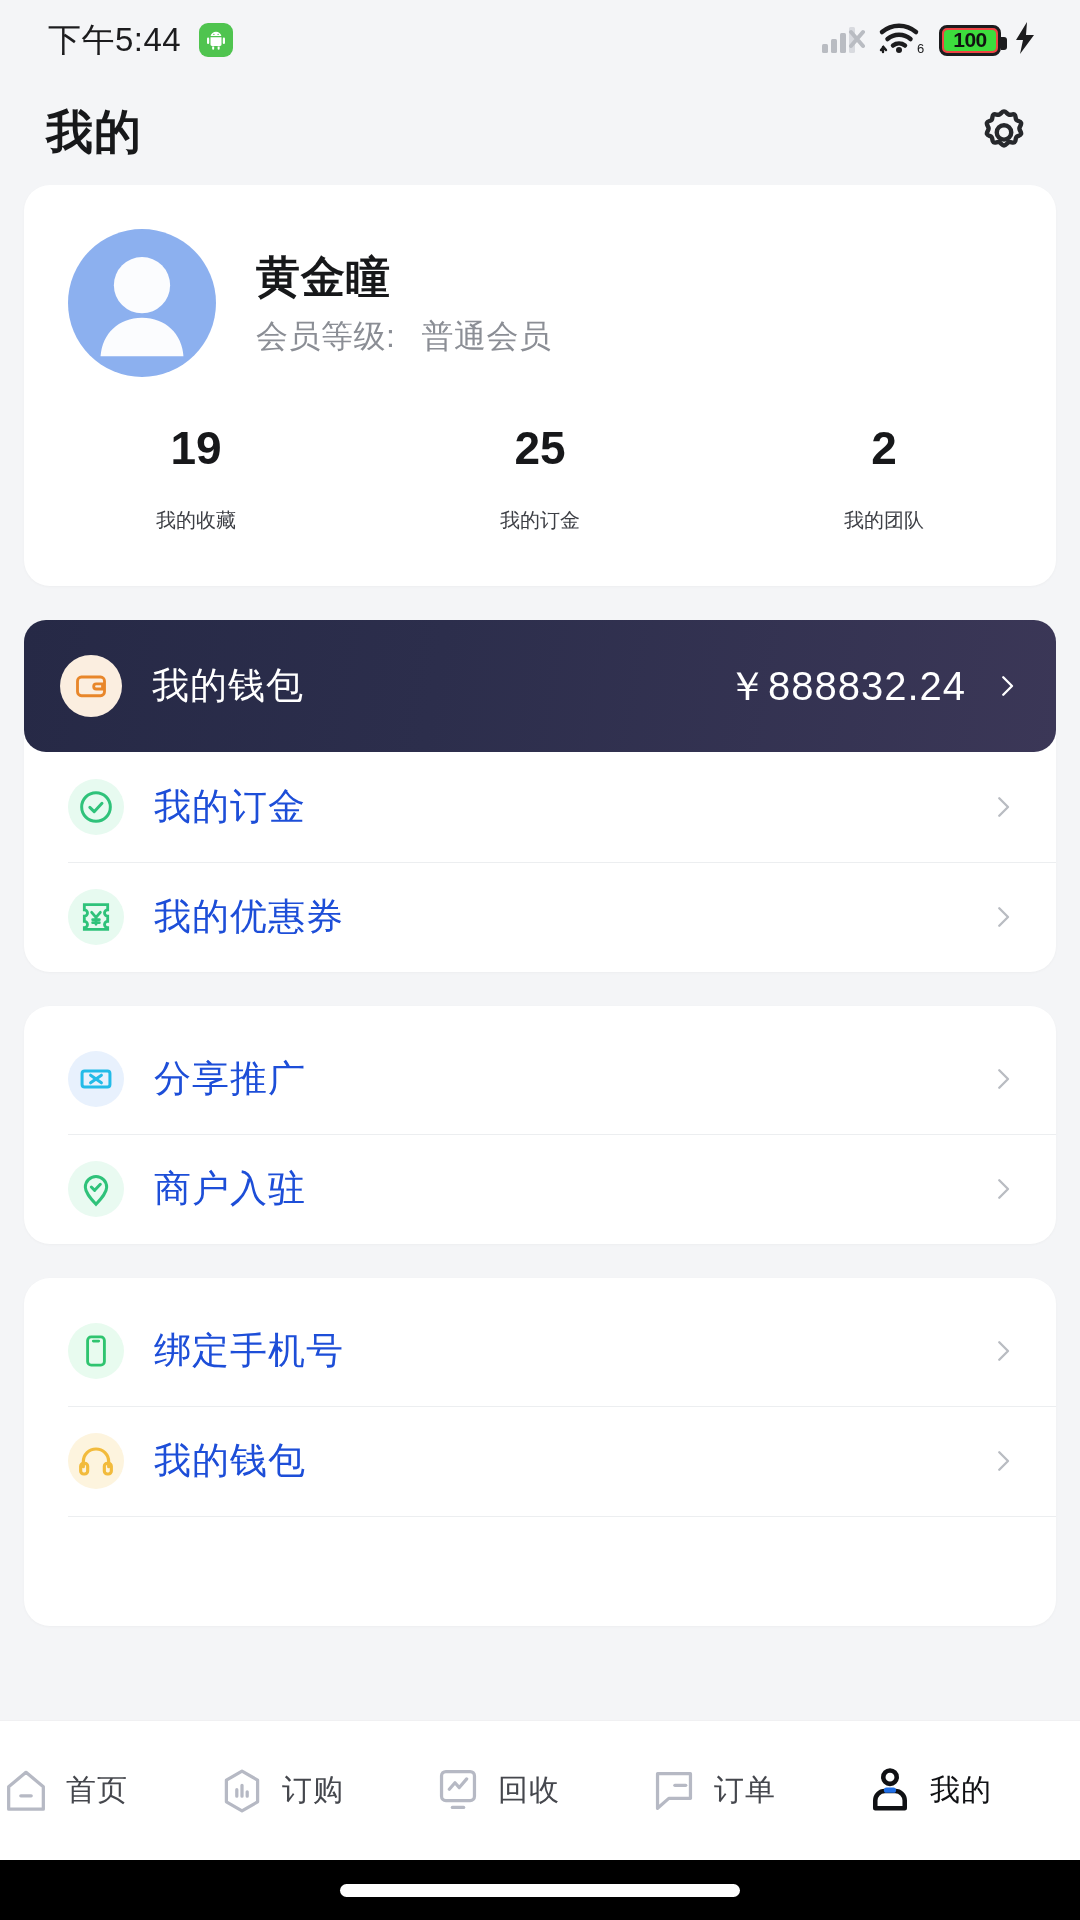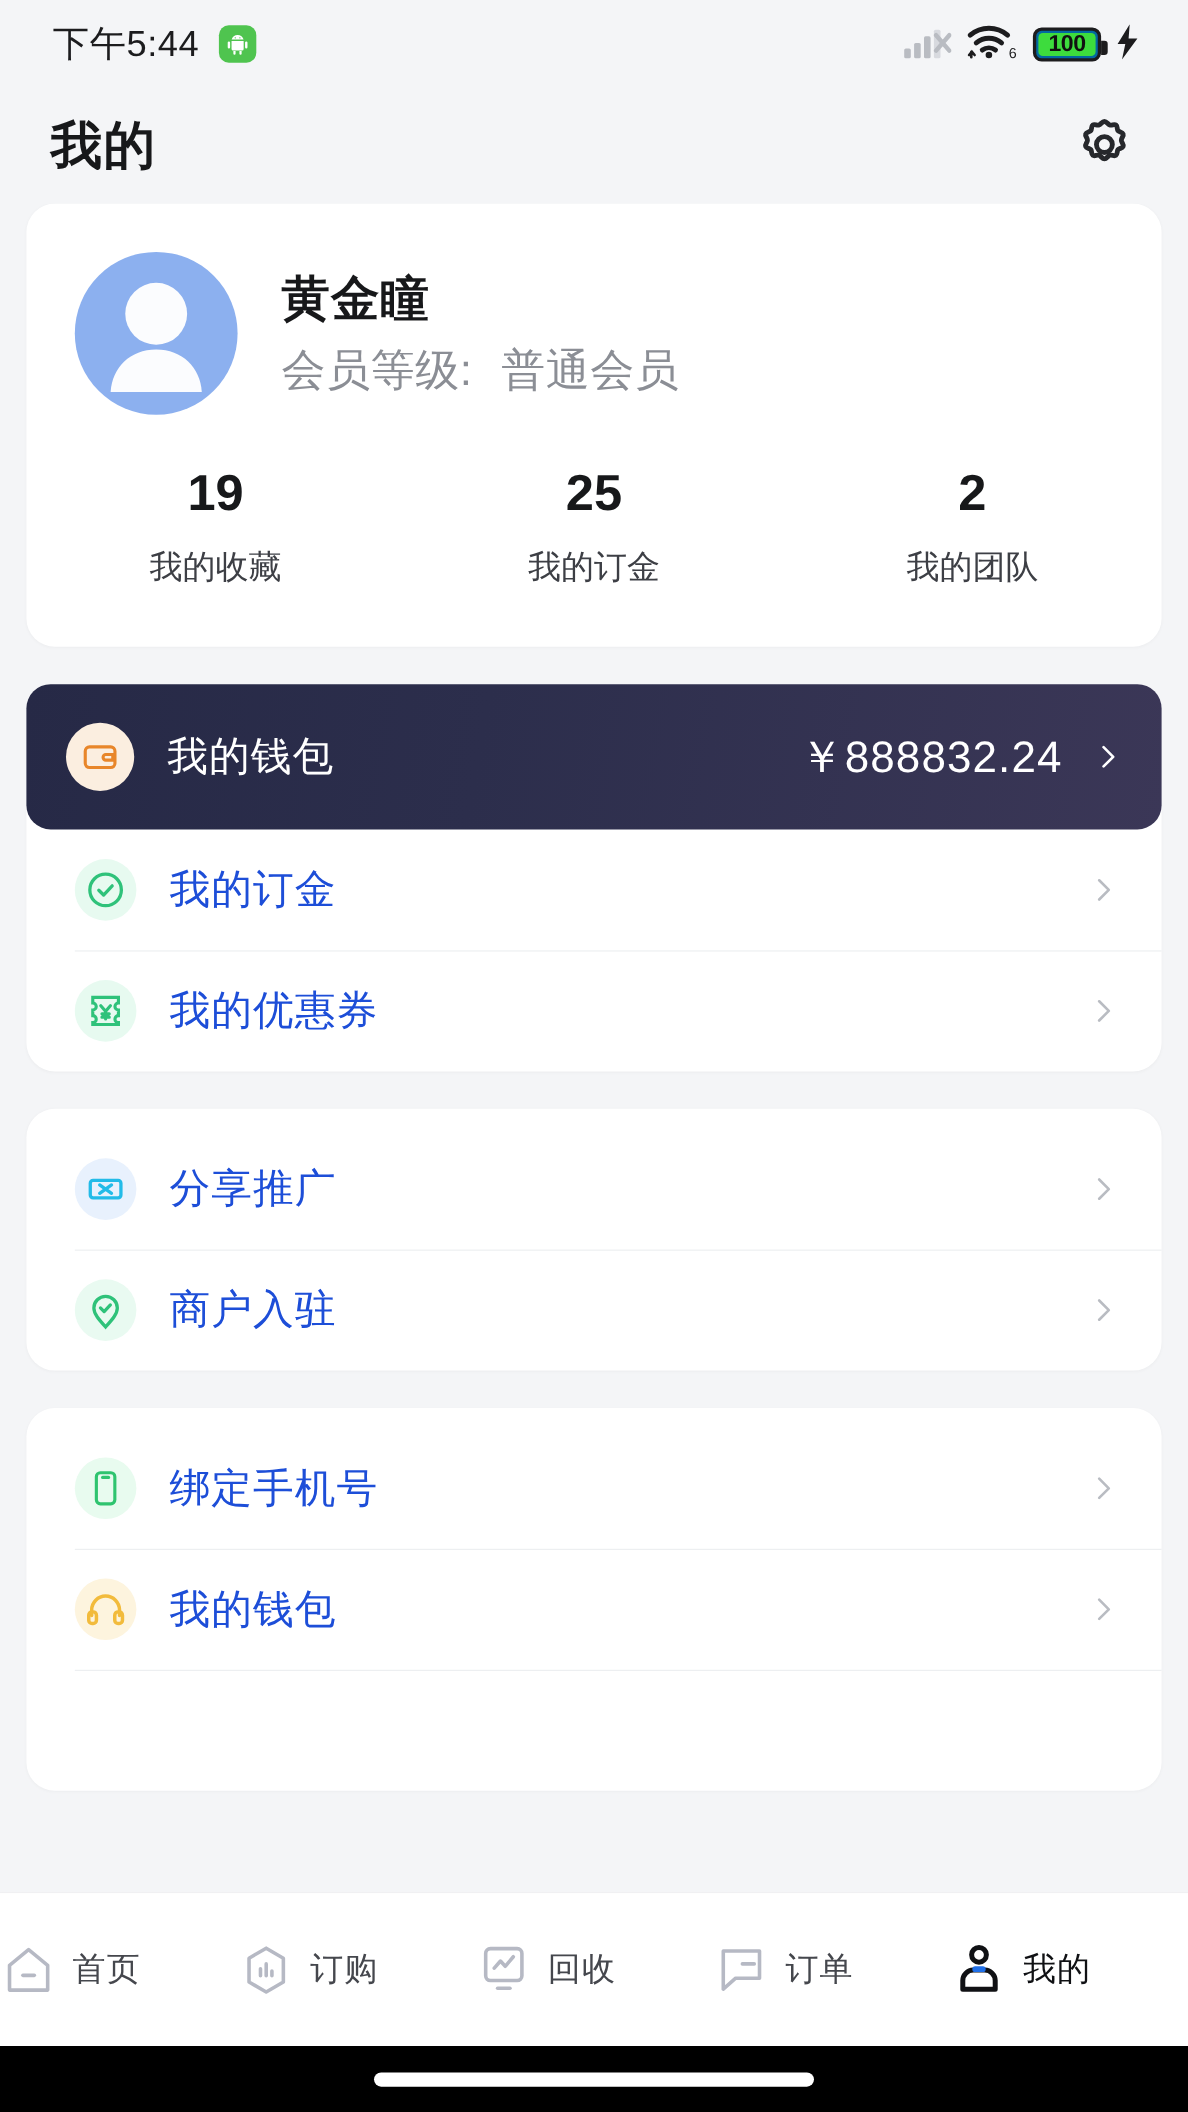--- a/index.html
+++ b/index.html
@@ -10,46 +10,46 @@
     overflow:hidden;
   }
   .phone { position:relative; width:1080px; height:1920px; background:#f4f5f7; display:flex; flex-direction:column; }
 
   
   .statusbar { height:80px; flex:0 0 80px; display:flex; align-items:center; justify-content:space-between; padding:0 44px 0 48px; }
   .sb-left { display:flex; align-items:center; gap:18px; }
   .sb-time { font-size:33px; color:#1c1c1e; letter-spacing:0.5px; }
   .android-chip { width:34px; height:34px; border-radius:9px; background:#4fc44f; display:flex; align-items:center; justify-content:center; }
   .sb-right { display:flex; align-items:center; gap:13px; }
-  .batt { width:62px; height:31px; border:3px solid #1c1c1e; border-radius:8px; position:relative; display:flex; align-items:center; justify-content:center; background:#0369a1; }
+  .batt { width:62px; height:31px; border:3px solid #1c1c1e; border-radius:8px; position:relative; display:flex; align-items:center; justify-content:center; background:#ef4444; }
   .batt::after { content:""; position:absolute; right:-9px; top:9px; width:6px; height:13px; background:#1c1c1e; border-radius:0 3px 3px 0; }
   .batt-fill { position:absolute; left:2px; top:2px; bottom:2px; right:2px; background:#3ddc3d; border-radius:4px; }
   .batt-num { position:relative; font-size:21px; font-weight:bold; color:#111; z-index:2; letter-spacing:-0.5px; }
 
   
   .header { flex:0 0 105px; display:flex; align-items:center; justify-content:space-between; padding:0 48px 0 46px; }
   .page-title { font-size:47px; font-weight:bold; color:#17181a; letter-spacing:1px; }
 
   
   .body { flex:1 1 auto; overflow:hidden; padding:0 24px; }
 
   .card { background:#ffffff; border-radius:26px; box-shadow:0 1px 3px rgba(0,0,0,0.03); }
 
   
   .profile { padding:44px 0 0 0; margin-bottom:34px; }
   .prof-top { display:flex; align-items:center; padding:0 44px; }
   .avatar { width:148px; height:148px; border-radius:50%; background:#8cb0ef; position:relative; overflow:hidden; flex:0 0 148px; }
   .prof-info { margin-left:40px; }
   .prof-name { font-size:44px; font-weight:bold; color:#17181a; letter-spacing:1px; }
-  .prof-level { margin-top:8px; font-size:40px; color:#8b8e95; letter-spacing:0.5px; }
+  .prof-level { margin-top:8px; font-size:32px; color:#8b8e95; letter-spacing:0.5px; }
   .prof-level .lv-val { margin-left:26px; color:#8b8e95; }
   .stats { display:flex; padding:44px 0 52px 0; }
   .stat { flex:1; text-align:center; }
   .stat-num { font-size:46px; font-weight:bold; color:#17181a; }
-  .stat-label { margin-top:20px; font-size:30px; color:#3d3f45; }
+  .stat-label { margin-top:32px; font-size:20px; color:#3d3f45; }
 
   
   .wallet-wrap { position:relative; margin-bottom:0; }
   .wallet { height:132px; border-radius:22px; background:linear-gradient(100deg,#262946 0%,#2c2e4c 40%,#3b3757 100%);
             display:flex; align-items:center; padding:0 34px 0 36px; position:relative; z-index:3; }
   .w-icon { width:62px; height:62px; border-radius:50%; background:#fbeee0; display:flex; align-items:center; justify-content:center; flex:0 0 62px; }
   .w-label { margin-left:30px; font-size:37px; color:#ffffff; letter-spacing:1px; }
   .w-amount { margin-left:auto; font-size:40px; color:#ffffff; letter-spacing:1px; }
   .w-chev { margin-left:26px; display:flex; align-items:center; }
 

